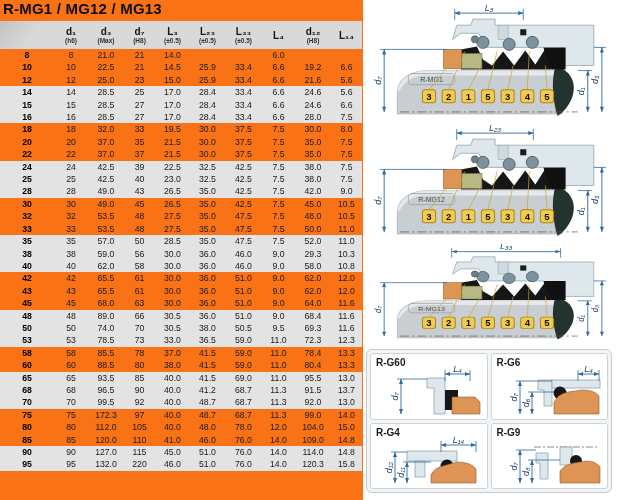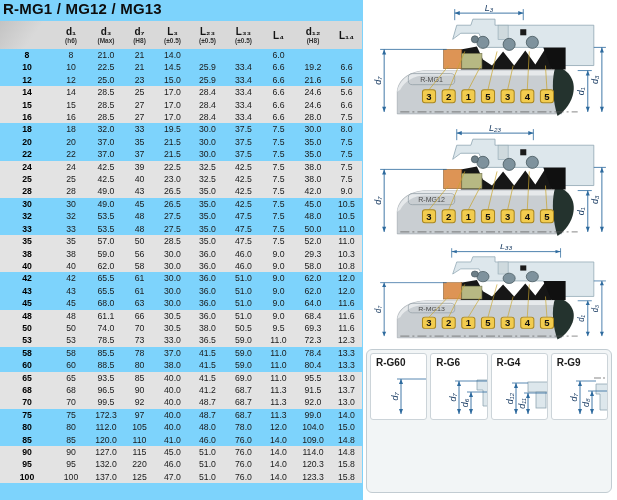--- a/index.html
+++ b/index.html
@@ -1,16 +1,16 @@
 <!DOCTYPE html>
 <html><head>
 <meta charset="utf-8">
 <style>
   html,body{margin:0;padding:0;background:#fff;}
-  #app{position:relative;width:617px;height:500px;background:#7dd3fc;
+  #app{position:relative;width:617px;height:500px;background:#f97316;
        font-family:"Liberation Sans",sans-serif;overflow:hidden;}
   #title{position:absolute;left:3px;top:0;font-size:15px;font-weight:bold;color:#0d0d0d;letter-spacing:.2px;}
   
   table#spec{position:absolute;left:0;top:21px;width:362px;border-collapse:collapse;table-layout:fixed;}
   #spec th,#spec td{padding:0;margin:0;text-align:center;white-space:nowrap;}
   #spec thead th{background:#d9d9d9;height:28px;vertical-align:middle;}
   #spec thead th.corner{background:linear-gradient(125deg,#c3c3c3 0%,#d9d9d9 60%);}
   .hlab{font-size:10px;font-weight:bold;color:#141414;line-height:11px;}
   .hnote{font-size:6.5px;color:#333;line-height:7px;}
   #spec tbody td{font-size:8.7px;color:#1a1a1a;height:12.4px;line-height:12.4px;}
@@ -18,21 +18,21 @@
   #spec tbody td.size{font-weight:bold;color:#000;}
   
   #rightpanel{position:absolute;left:363px;top:0;width:254px;height:500px;background:#fff;}
   .sealsvg{position:absolute;left:1px;}
   .dimlab{font-family:"Liberation Sans",sans-serif;font-style:italic;font-size:9px;fill:#1d3f66;}
   .badgelab{font-family:"Liberation Sans",sans-serif;font-weight:bold;font-size:9.5px;fill:#101010;}
   .taglab{font-family:"Liberation Sans",sans-serif;font-size:7px;fill:#4a4a4a;}
   
   #seatpanel{position:absolute;left:3px;top:349px;width:246px;height:144px;border:1px solid #c2ccd2;
              border-radius:6px;background:#f2f5f6;box-sizing:border-box;padding:3px;
-             display:grid;grid-template-columns:1fr 1fr 1fr 1fr;grid-template-rows:1fr 1fr;gap:3px;}
+             display:grid;grid-template-columns:1fr 1fr;grid-template-rows:1fr 1fr;gap:3px;}
   .seatcard{background:#ffffff;border:1px solid #ccd4d9;border-radius:3px;position:relative;overflow:hidden;}
   .seatlab{position:absolute;left:5px;top:3px;font-size:10px;font-weight:bold;color:#1c1c1c;}
   .seatsvg{position:absolute;left:0;bottom:1px;}
 </style>
 </head>
 <body>
 
 <div id="app">
   <div id="title">R-MG1 / MG12 / MG13</div>
 
@@ -342,21 +342,21 @@
           <td>30.0</td>
           <td>36.0</td>
           <td>51.0</td>
           <td>9.0</td>
           <td>64.0</td>
           <td>11.6</td>
         </tr>
         <tr class="band">
           <td class="size">48</td>
           <td>48</td>
-          <td>61.1</td>
+          <td>89.0</td>
           <td>66</td>
           <td>30.5</td>
           <td>36.0</td>
           <td>51.0</td>
           <td>9.0</td>
           <td>68.4</td>
           <td>11.6</td>
         </tr>
         <tr class="band">
           <td class="size">50</td>
@@ -493,32 +493,20 @@
         <tr class="band">
           <td class="size">95</td>
           <td>95</td>
           <td>132.0</td>
           <td>220</td>
           <td>46.0</td>
           <td>51.0</td>
           <td>76.0</td>
           <td>14.0</td>
           <td>120.3</td>
-          <td>15.8</td>
-        </tr>
-        <tr class="band">
-          <td class="size">100</td>
-          <td>100</td>
-          <td>137.0</td>
-          <td>125</td>
-          <td>47.0</td>
-          <td>51.0</td>
-          <td>76.0</td>
-          <td>14.0</td>
-          <td>123.3</td>
           <td>15.8</td>
         </tr>
       </tbody>
   </table>
 
   <div id="rightpanel">
     <svg class="sealsvg" style="top:3px" width="252" height="117" viewBox="0 0 250 116">
         <g>
           <path d="M62,67 C44,68 34,76 33,88 L33,110 L196,110 L196,67 Z" fill="#c9ced2" stroke="#9aa2a8" stroke-width="0.6"></path>
           <path d="M62,67 L196,67 L196,72 L60,72 C50,72 40,78 36,86 L33,88 C35,76 46,68 62,67 Z" fill="#e6e9eb"></path>

